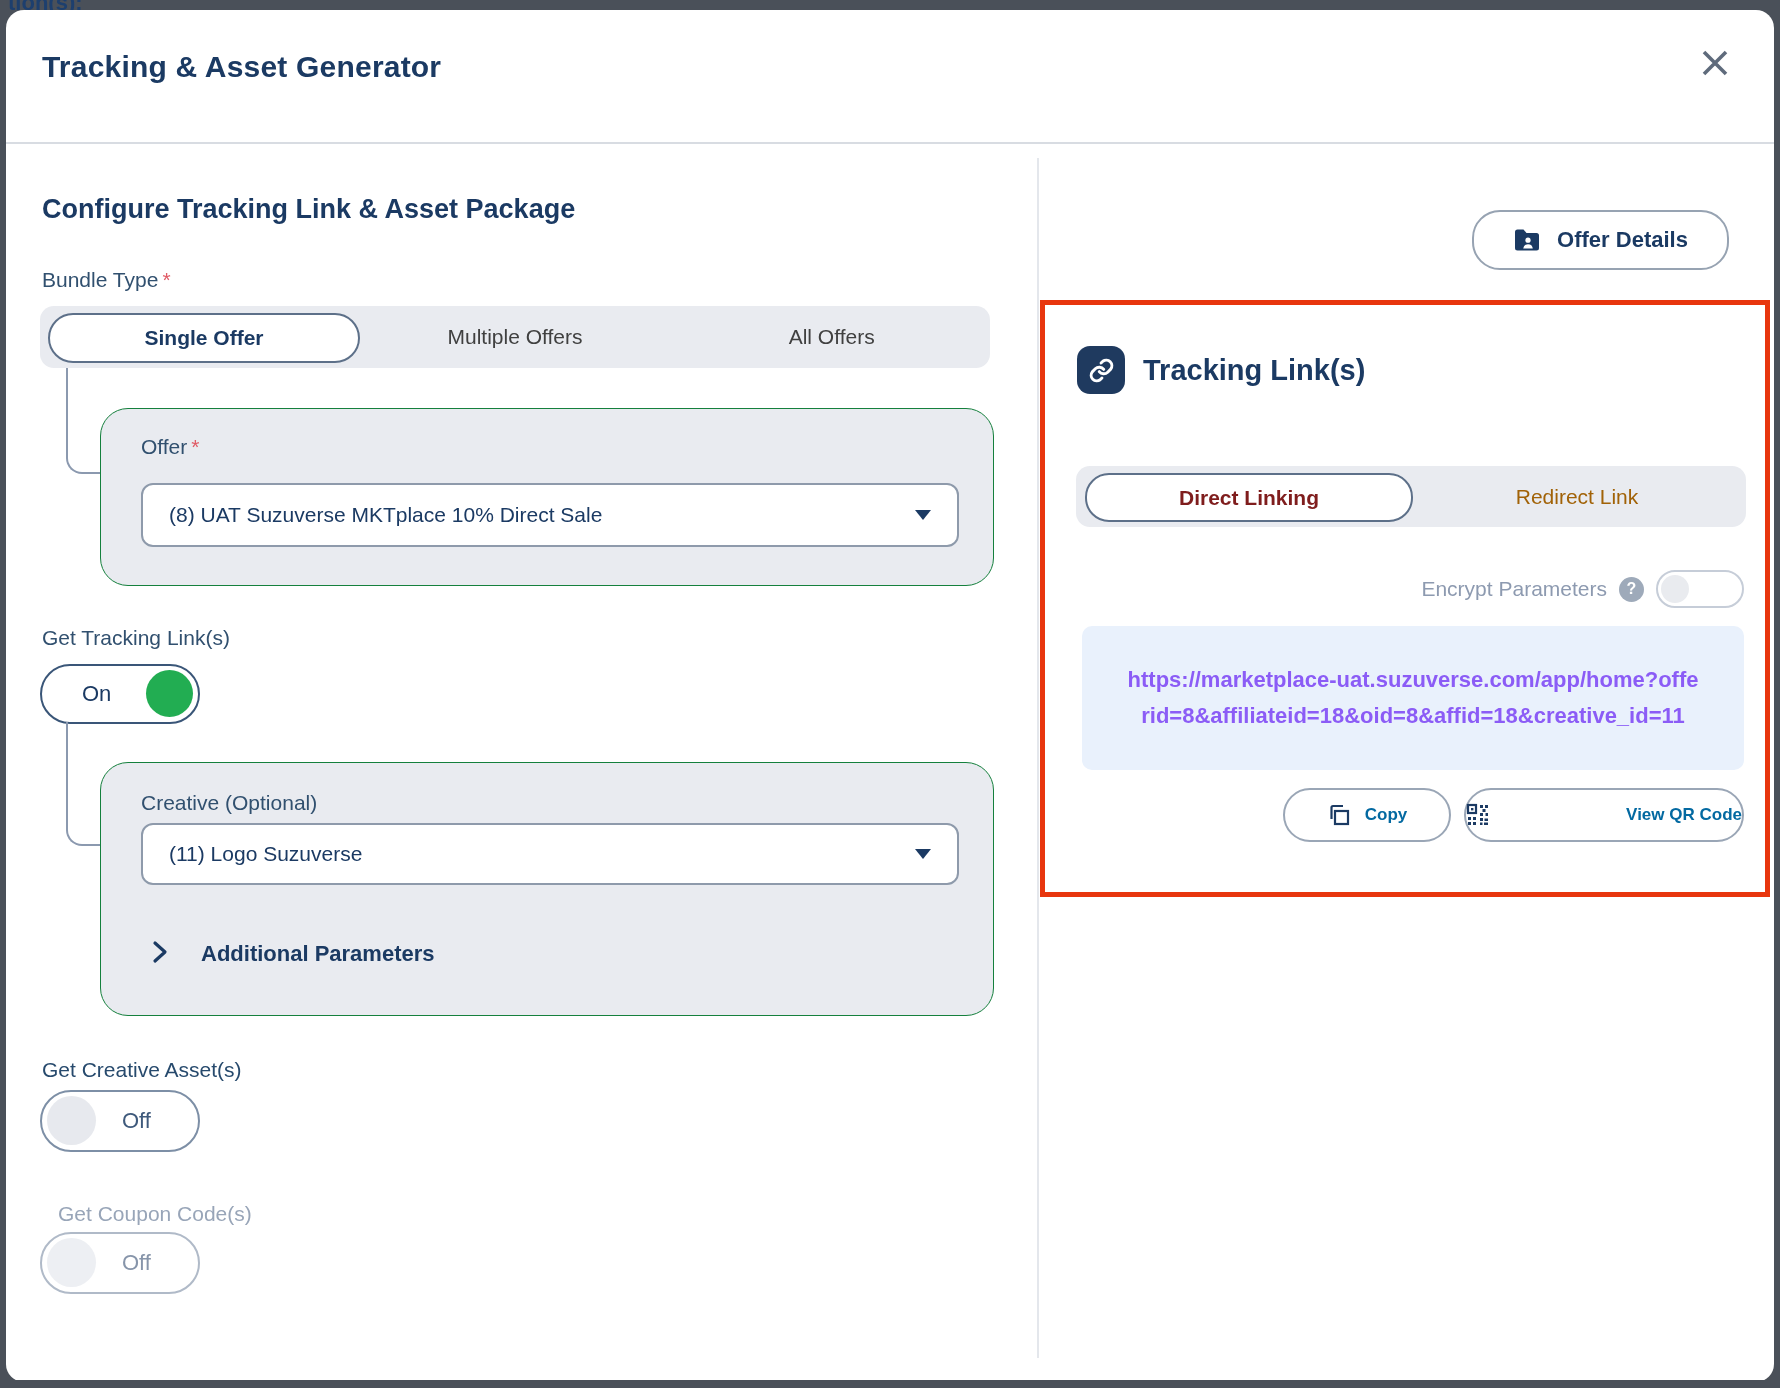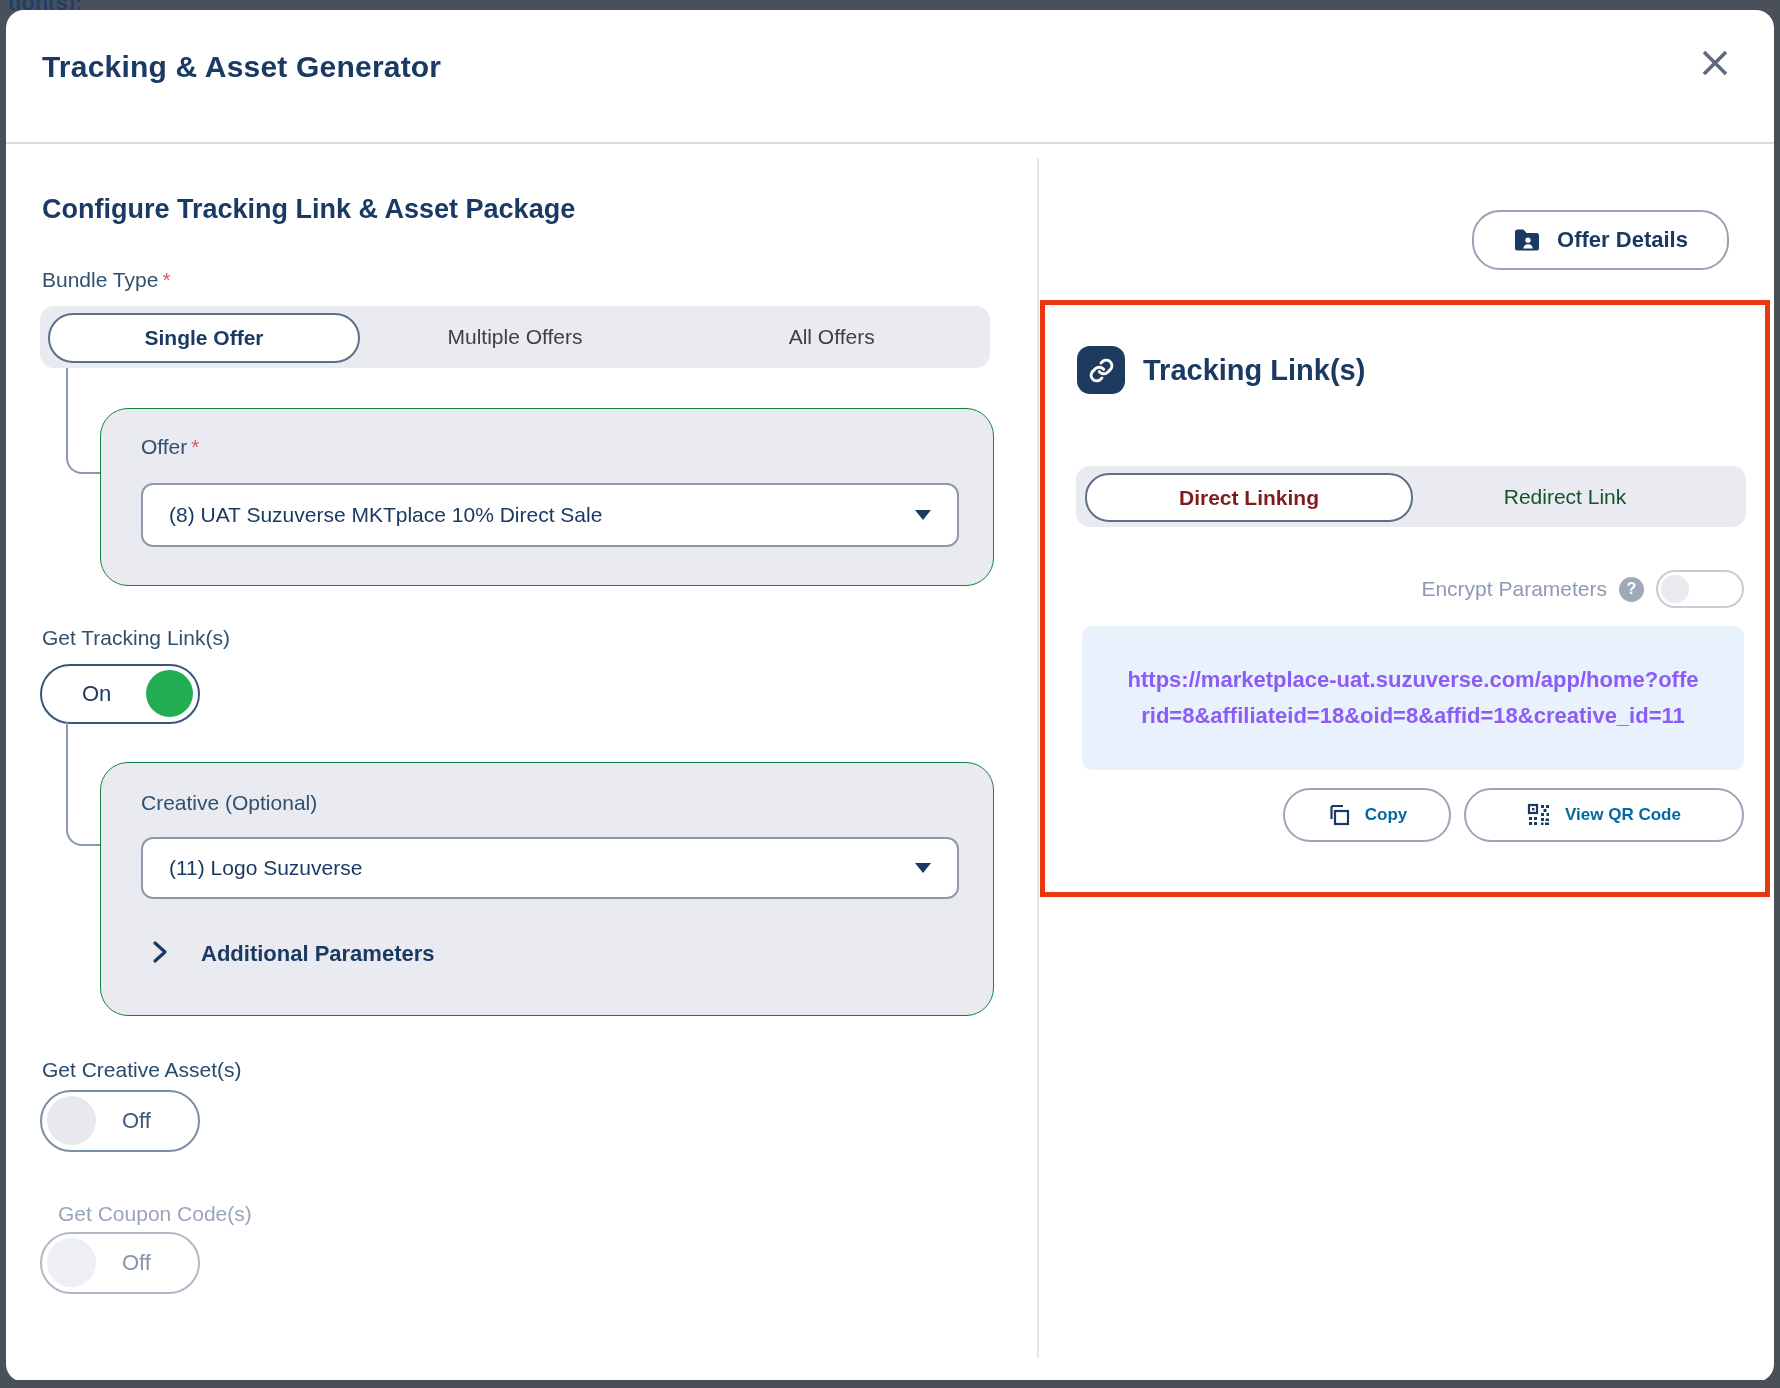--- a/index.html
+++ b/index.html
@@ -31,21 +31,21 @@
   .elbow2{left:60px;top:712px;height:122px;}
   .card{position:absolute;background:#e9ebf0;border:1px solid #15803d;border-radius:28px;}
   .card-offer{left:94px;top:398px;width:892px;height:176px;}
   .card-creative{left:94px;top:752px;width:892px;height:252px;}
   .card-label{position:absolute;left:40px;font-size:21px;color:#31506f;}
   .dropdown{
     position:absolute;left:40px;width:818px;background:#fff;border:2px solid #8e9aab;border-radius:12px;
     display:flex;align-items:center;padding:0 26px;box-sizing:border-box;cursor:pointer;
   }
   .dd-offer{top:74px;height:64px;}
-  .dd-creative{top:74px;height:62px;}
+  .dd-creative{top:60px;height:62px;}
   .dd-text{font-size:21px;color:#1b3a63;flex:1;}
   .caret{width:0;height:0;border-left:8px solid transparent;border-right:8px solid transparent;border-top:10px solid #1b3a63;}
   .addl-row{position:absolute;left:48px;top:176px;display:flex;align-items:center;gap:30px;cursor:pointer;}
   .addl-text{font-size:22px;font-weight:700;color:#1b3a63;}
   .lbl-gettrack{position:absolute;left:36px;top:616px;}
   .lbl-getcreative{position:absolute;left:36px;top:1048px;color:#274a6d;}
   .lbl-getcoupon{position:absolute;left:52px;top:1192px;color:#98a5b8;}
   
   .toggle{position:absolute;background:#fff;border-radius:32px;display:flex;align-items:center;cursor:pointer;box-sizing:border-box;}
   .tg-on{left:34px;top:654px;width:160px;height:60px;border:2.5px solid #3a5678;}
@@ -63,39 +63,39 @@
     display:flex;align-items:center;justify-content:center;gap:16px;cursor:pointer;
   }
   .offer-details-btn span{font-size:22px;font-weight:700;color:#1b3a63;}
   .highlight-rect{position:absolute;left:1034px;top:290px;width:730px;height:597px;border:5px solid #e8360e;box-sizing:border-box;pointer-events:none;}
   .tl-header{position:absolute;left:1071px;top:336px;display:flex;align-items:center;gap:18px;}
   .tl-icon{width:48px;height:48px;background:#1f3a5f;border-radius:13px;display:flex;align-items:center;justify-content:center;}
   .tl-title{font-size:29px;font-weight:700;color:#1b3a63;}
   .tl-tabs{position:absolute;left:1070px;top:456px;width:670px;height:61px;background:#e9ebf0;border-radius:14px;display:flex;align-items:center;}
   .tl-tab-active{position:absolute;left:9px;top:7px;width:324px;height:45px;background:#fff;border:2px solid #5d7089;border-radius:24px;
     display:flex;align-items:center;justify-content:center;font-size:21px;font-weight:600;color:#7f1d1d;cursor:pointer;}
-  .tl-tab-inactive{position:absolute;right:16px;width:330px;text-align:center;font-size:21px;color:#14532d;cursor:pointer;}
+  .tl-tab-inactive{position:absolute;right:4px;width:330px;text-align:center;font-size:21px;color:#a16207;cursor:pointer;}
   .encrypt-row{position:absolute;left:1070px;top:558px;width:668px;height:42px;display:flex;align-items:center;justify-content:flex-end;gap:12px;}
   .encrypt-label{font-size:21px;color:#8d9ab0;}
   .help-circle{width:25px;height:25px;border-radius:50%;background:#9eaaba;color:#fff;font-size:16px;font-weight:700;
     display:flex;align-items:center;justify-content:center;cursor:pointer;}
   .encrypt-toggle{position:relative;width:88px;height:38px;background:#fff;border:2px solid #c6cdd8;border-radius:20px;cursor:pointer;box-sizing:border-box;}
   .encrypt-knob{position:absolute;left:3px;top:3px;width:28px;height:28px;border-radius:50%;background:#e9ebef;}
   .url-box{
     position:absolute;left:1076px;top:616px;width:662px;height:144px;background:#e9f1fc;border-radius:10px;
     display:flex;flex-direction:column;align-items:center;justify-content:center;gap:4px;
   }
   .url-line{font-size:22px;font-weight:700;color:#8b5cf6;line-height:32px;}
   .action-btn{
     position:absolute;top:778px;height:54px;background:#fff;border:2px solid #9aa6b6;border-radius:27px;
     display:flex;align-items:center;justify-content:center;gap:14px;cursor:pointer;box-sizing:border-box;
   }
   .action-btn span{font-size:17px;font-weight:700;color:#0369a1;}
   .btn-copy{left:1277px;width:168px;}
-  .btn-qr{left:1458px;width:280px;}
+  .btn-qr{left:1458px;width:280px;justify-content:space-between;}
 </style>
 </head>
 <body>
 
 <div class="canvas">
   <div class="bg-fragment">tion(s):</div>
 
   <div class="modal">
 
     <div class="modal-title">Tracking &amp; Asset Generator</div>

